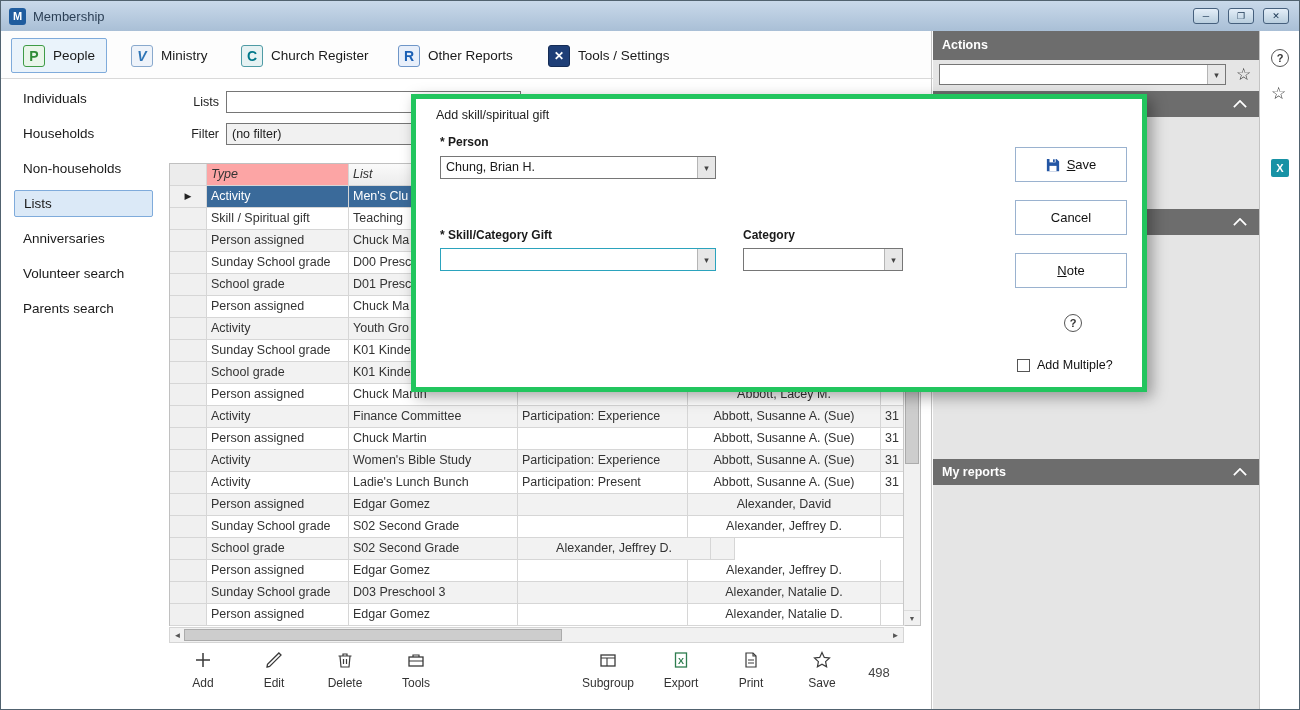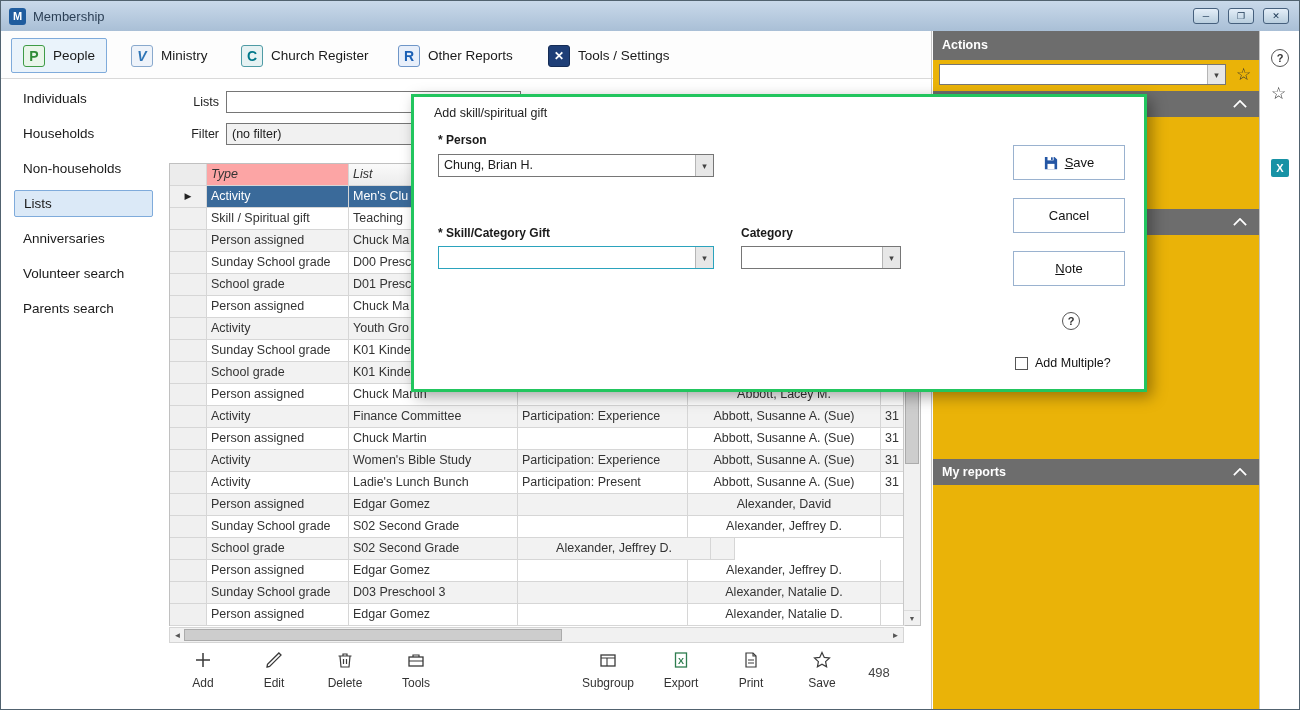--- a/index.html
+++ b/index.html
@@ -86,21 +86,21 @@
   .tb-btn { position:absolute; top:4px; width:58px; display:flex; flex-direction:column; align-items:center; gap:5px; cursor:default; }
   .tb-icon { width:22px; height:22px; display:flex; align-items:center; justify-content:center; }
   .tb-icon svg { width:20px; height:20px; }
   .tb-label { font-size:12px; color:#333; }
   .tb-add{left:8px} .tb-edit{left:79px} .tb-delete{left:150px} .tb-tools{left:221px}
   .tb-subgroup{left:413px} .tb-export{left:486px} .tb-print{left:556px} .tb-save{left:627px}
   .rec-count { position:absolute; left:690px; top:586px; width:46px; text-align:center; font-size:13px; color:#444; }
 
   
   .right-sep { position:absolute; left:930px; top:30px; width:1px; height:680px; background:#c4c4c4; }
-  .right-panel { position:absolute; left:932px; top:30px; width:326px; height:680px; background:#eab308; }
+  .right-panel { position:absolute; left:932px; top:30px; width:326px; height:680px; background:#e5e5e5; }
   .rp-header { position:absolute; left:0; width:326px; height:26px; background:#6d6d6d; color:#fff;
     font-weight:bold; font-size:12.5px; line-height:26px; padding-left:9px; cursor:default; }
   .h-actions { top:0; height:29px; line-height:29px; }
   .h2 { top:60px; } .h3 { top:178px; } .h4 { top:428px; }
   .chev { position:absolute; right:12px; top:9px; }
   .rp-combo-row { position:absolute; left:6px; top:33px; width:320px; height:22px; }
   .actions-combo { position:absolute; left:0; top:0; width:287px; height:21px; }
   .fav-star { font-size:17px; color:#333; cursor:default; }
   .rp-combo-row .fav-star { position:absolute; left:297px; top:0px; }
 
@@ -108,21 +108,21 @@
   .edge-strip { position:absolute; left:1258px; top:30px; width:42px; height:680px; background:#fff; border-left:1px solid #c4c4c4; }
   .help-circle { width:18px; height:18px; border:1.5px solid #555; border-radius:50%; color:#333;
     font-size:11px; font-weight:bold; display:inline-flex; align-items:center; justify-content:center; cursor:default; }
   .edge-help { position:absolute; left:11px; top:18px; }
   .edge-star { position:absolute; left:11px; top:52px; }
   .excel-chip { position:absolute; left:11px; top:128px; width:18px; height:18px; background:#1792a5; color:#fff;
     font-size:11px; font-weight:bold; display:flex; align-items:center; justify-content:center; border-radius:2px; cursor:default; }
 
   
   .dialog { position:absolute; left:410px; top:93px; width:736px; height:298px; background:#fff;
-    border:3px solid #22c55e; box-shadow:5px 5px 14px rgba(0,0,0,0.35); z-index:30; }
+    border:5px solid #22c55e; box-shadow:5px 5px 14px rgba(0,0,0,0.35); z-index:30; }
   .dlg-title { position:absolute; left:20px; top:9px; font-size:12.5px; color:#222; }
   .dlg-label { position:absolute; font-size:12px; font-weight:bold; color:#1a1a1a; }
   .lbl-person { left:24px; top:36px; }
   .lbl-skill { left:24px; top:129px; }
   .lbl-category { left:327px; top:129px; }
   .dlg-combo { position:absolute; height:23px; }
   .person-combo { left:24px; top:57px; width:276px; }
   .skill-combo { left:24px; top:149px; width:276px; border:1px solid #2ba3bd; }
   .category-combo { left:327px; top:149px; width:160px; }
   .dlg-btn { position:absolute; left:599px; width:112px; height:35px; background:#fff; border:1px solid #9ab2cf;

